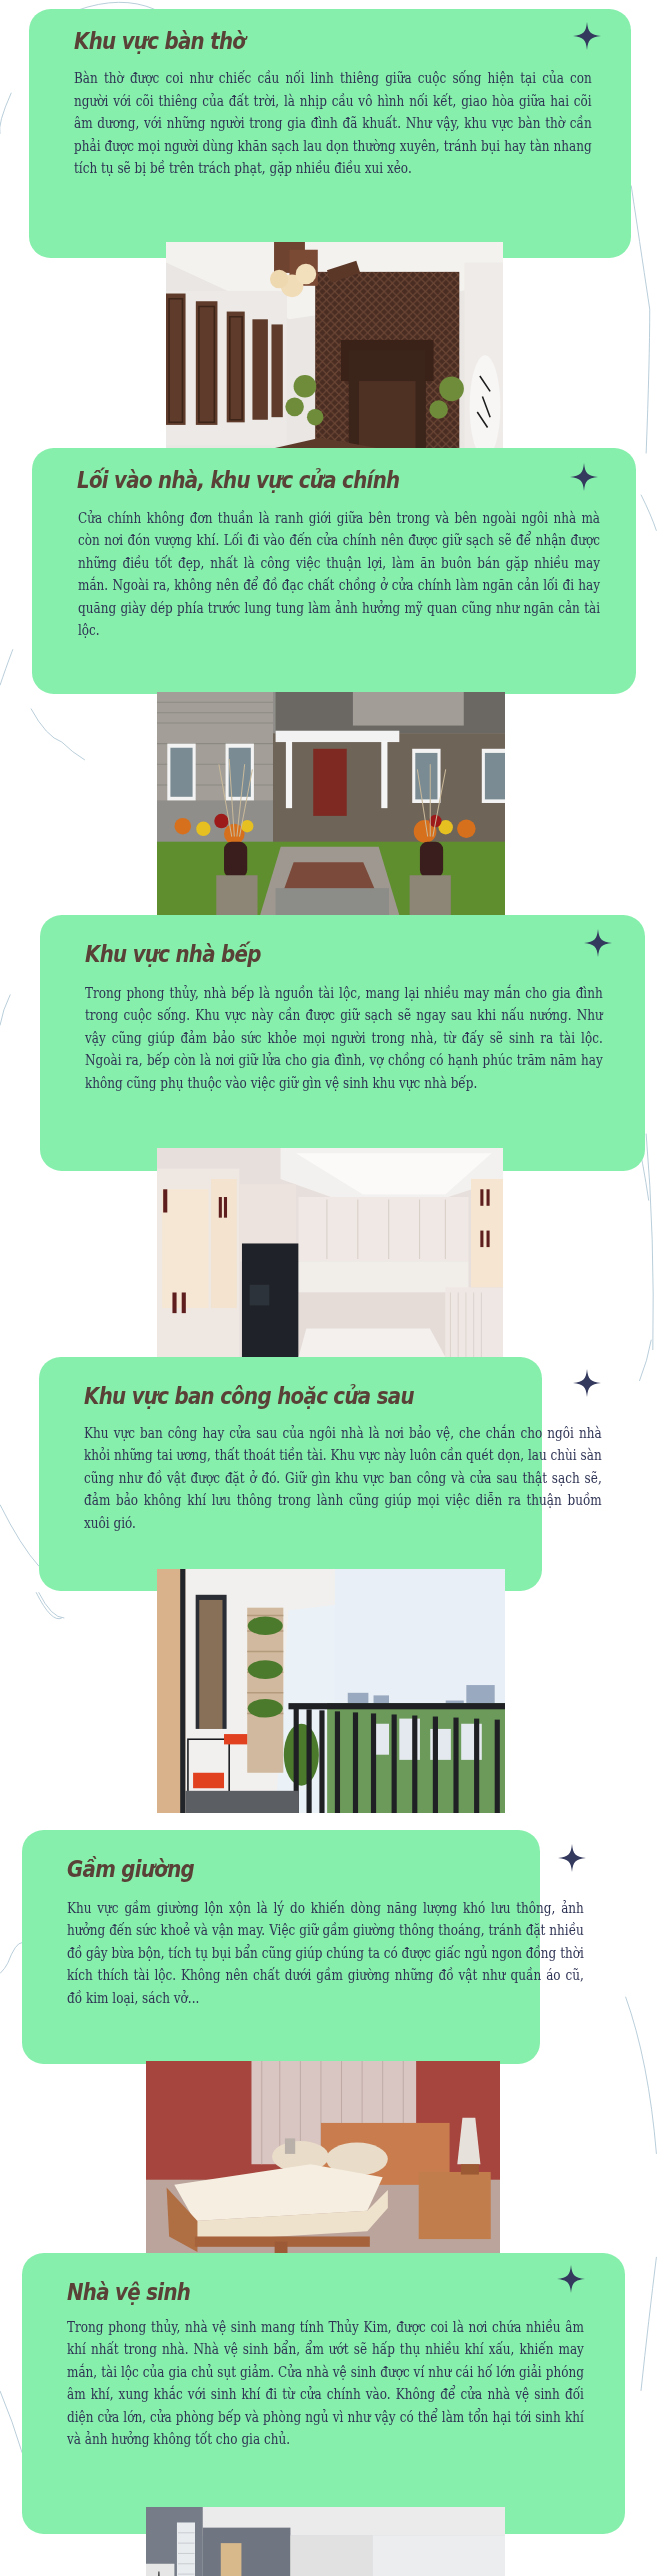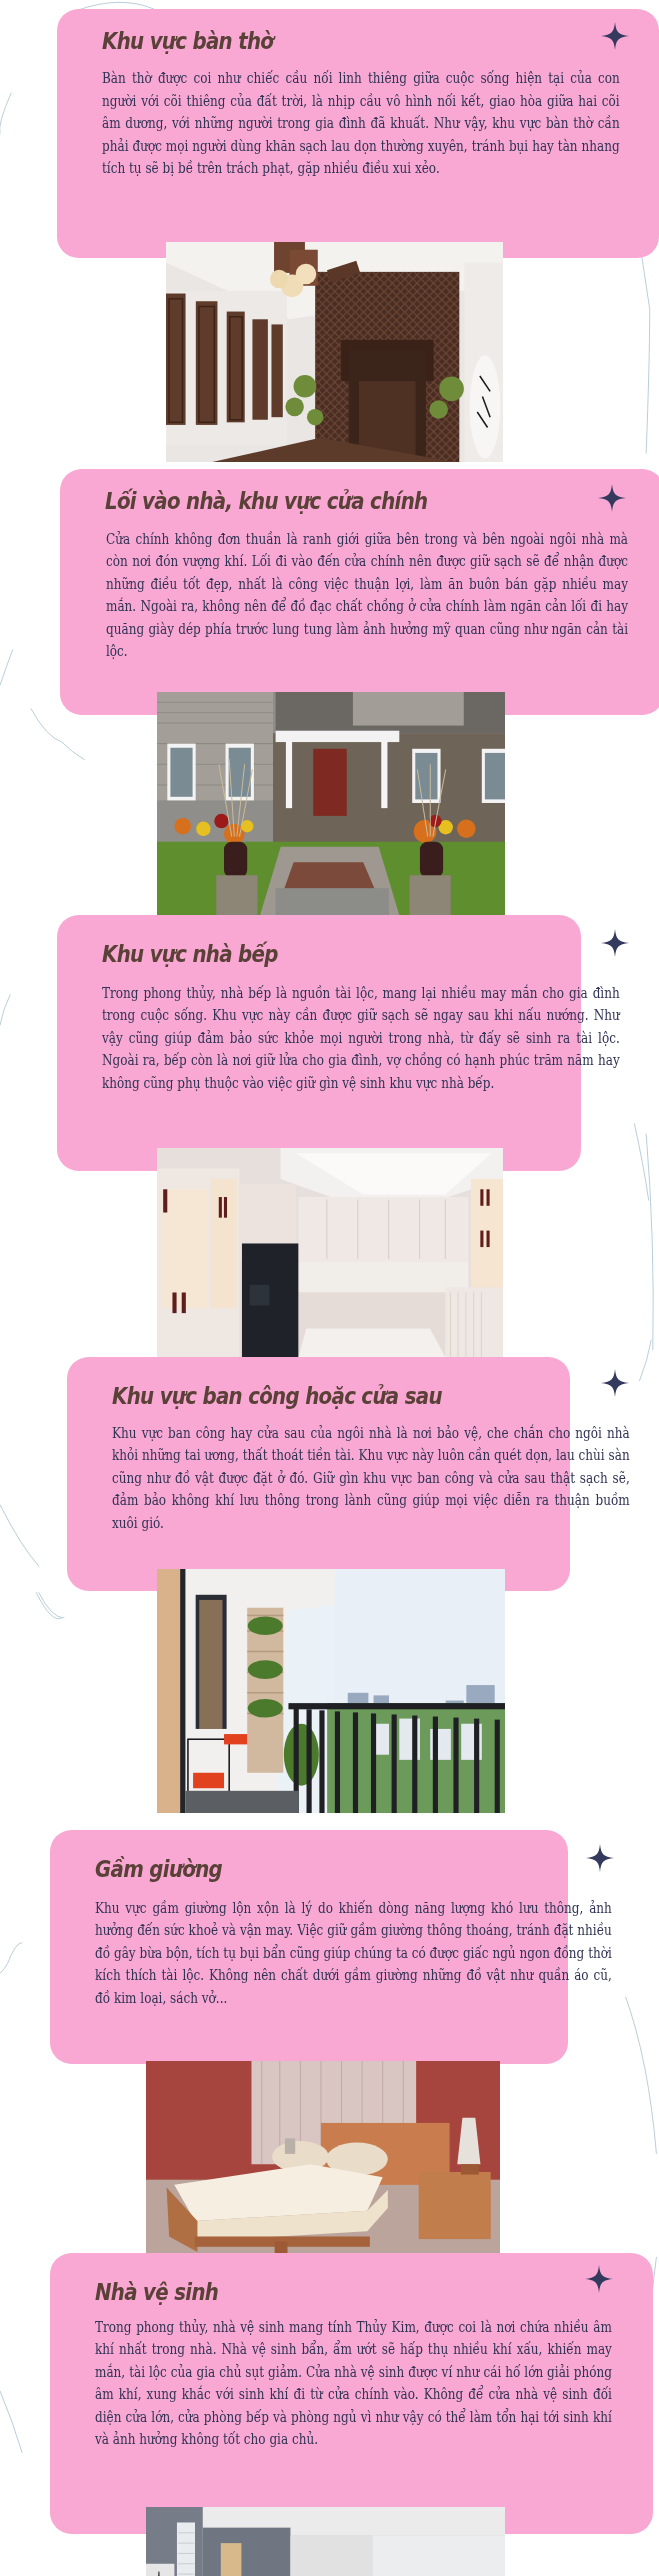--- a/index.html
+++ b/index.html
@@ -1,23 +1,22 @@
 <!DOCTYPE html>
 <html style="font-size:8.2px"><head>
 <meta charset="utf-8">
 <style>
   html, body { margin: 0; padding: 0; background: #ffffff; }
   body { width: 659px; height: 2748px; position: relative; overflow: hidden; font-family: "DejaVu Serif", serif; }
   .deco { position: absolute; left: 0; top: 0; width: 659px; height: 2748px; pointer-events: none; }
   .card {
     position: absolute;
-    background: #f9a8d4;
+    background: #86efac;
     border-radius: 21.6px;
     box-sizing: border-box;
-    margin-left: 28px;
   }
   .card-title {
     position: absolute;
     font-family: "DejaVu Sans", sans-serif;
     font-style: italic;
     font-weight: 600;
     font-size: 23px;
     letter-spacing: -0.8px;
     color: #5a4137;
     margin: 0;
@@ -117,21 +116,21 @@
     <rect x="315" y="45" width="60" height="25" fill="#5b3727" transform="rotate(-18 345 57)"></rect>
     <polygon points="90,427 300,380 560,427" fill="#5c3b2b"></polygon>
     <defs>
         <pattern id="lattice" width="16" height="16" patternUnits="userSpaceOnUse">
           <path d="M0 8 L8 0 L16 8 L8 16 Z" fill="none" stroke="#8a5d47" stroke-width="2"></path>
         </pattern>
       </defs>
   </svg>
 </div>
 
-<div class="card" style="left:32px; top:469px; width:604px; height:246px;">
+<div class="card" style="left:32px; top:448px; width:604px; height:246px;">
   <h2 class="card-title" style="left:45px; top:18.5px;">Lối vào nhà, khu vực cửa chính</h2>
   <svg class="star" style="left:537px; top:14.4px;" viewBox="0 0 58 58">
       <path d="M29 2 C31 22 36 27 56 29 C36 31 31 36 29 56 C27 36 22 31 2 29 C22 27 27 22 29 2 Z" fill="#343a5e"></path>
     </svg>
   <p class="card-body" style="left:46px; top:59px; width:607px;">Cửa chính không đơn thuần là ranh giới giữa bên trong và bên ngoài ngôi nhà mà còn nơi đón vượng khí. Lối đi vào đến cửa chính nên được giữ sạch sẽ để nhận được những điều tốt đẹp, nhất là công việc thuận lợi, làm ăn buôn bán gặp nhiều may mắn. Ngoài ra, không nên để đồ đạc chất chồng ở cửa chính làm ngăn cản lối đi hay quăng giày dép phía trước lung tung làm ảnh hưởng mỹ quan cũng như ngăn cản tài lộc.</p>
 </div>
 <div class="photo" style="left:157px; top:692px; width:348px; height:223px;">
   <svg viewBox="0 0 675 432" preserveAspectRatio="none">
     <rect width="675" height="432" fill="#8f8e8a"></rect>
     <rect x="0" y="0" width="225" height="210" fill="#a39f98"></rect>
@@ -189,21 +188,21 @@
         <rect x="115" y="355" width="80" height="77"></rect>
         <rect x="490" y="355" width="80" height="77"></rect>
       </g>
     <g stroke="#c9b99a" stroke-width="2">
         <path d="M145 280 L120 140 M150 280 L140 130 M155 280 L170 140 M160 280 L185 150"></path>
         <path d="M525 280 L505 150 M530 280 L530 140 M535 280 L560 150"></path>
       </g>
   </svg>
 </div>
 
-<div class="card" style="left:29px; top:915px; width:524px; height:256px;">
+<div class="card" style="left:40px; top:915px; width:605px; height:256px;">
   <h2 class="card-title" style="left:45px; top:26px;">Khu vực nhà bếp</h2>
   <svg class="star" style="left:543px; top:13.4px;" viewBox="0 0 58 58">
       <path d="M29 2 C31 22 36 27 56 29 C36 31 31 36 29 56 C27 36 22 31 2 29 C22 27 27 22 29 2 Z" fill="#343a5e"></path>
     </svg>
   <p class="card-body" style="left:45px; top:67px; width:602px;">Trong phong thủy, nhà bếp là nguồn tài lộc, mang lại nhiều may mắn cho gia đình trong cuộc sống. Khu vực này cần được giữ sạch sẽ ngay sau khi nấu nướng. Như vậy cũng giúp đảm bảo sức khỏe mọi người trong nhà, từ đấy sẽ sinh ra tài lộc. Ngoài ra, bếp còn là nơi giữ lửa cho gia đình, vợ chồng có hạnh phúc trăm năm hay không cũng phụ thuộc vào việc giữ gìn vệ sinh khu vực nhà bếp.</p>
 </div>
 <div class="photo" style="left:157px; top:1148px; width:346px; height:209px;">
   <svg viewBox="0 0 672 405" preserveAspectRatio="none">
     <rect width="672" height="405" fill="#e7dfdc"></rect>
     <polygon points="240,0 672,0 672,60 520,110 380,110 240,60" fill="#f3f1ef"></polygon>

